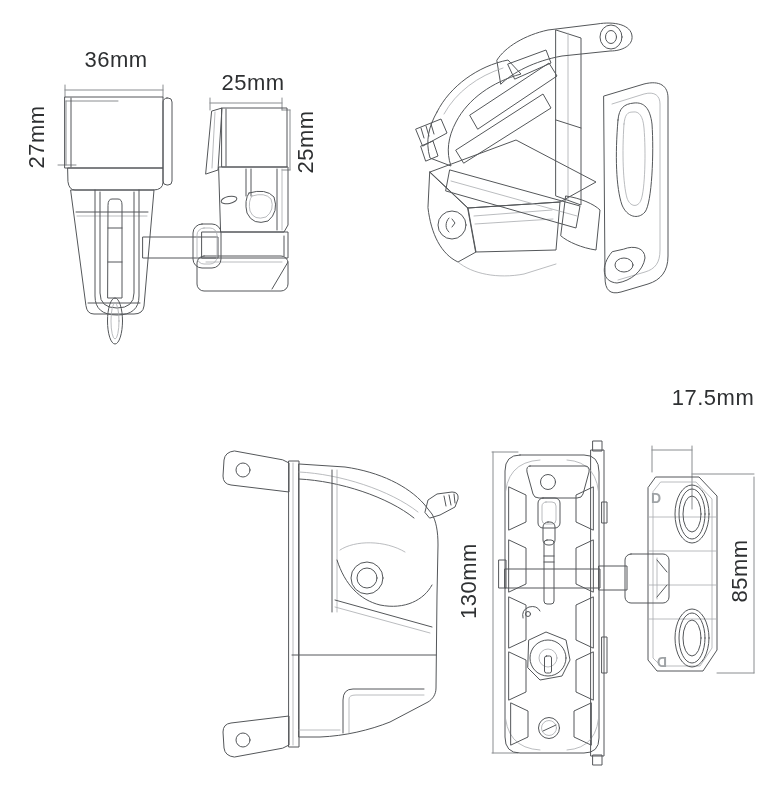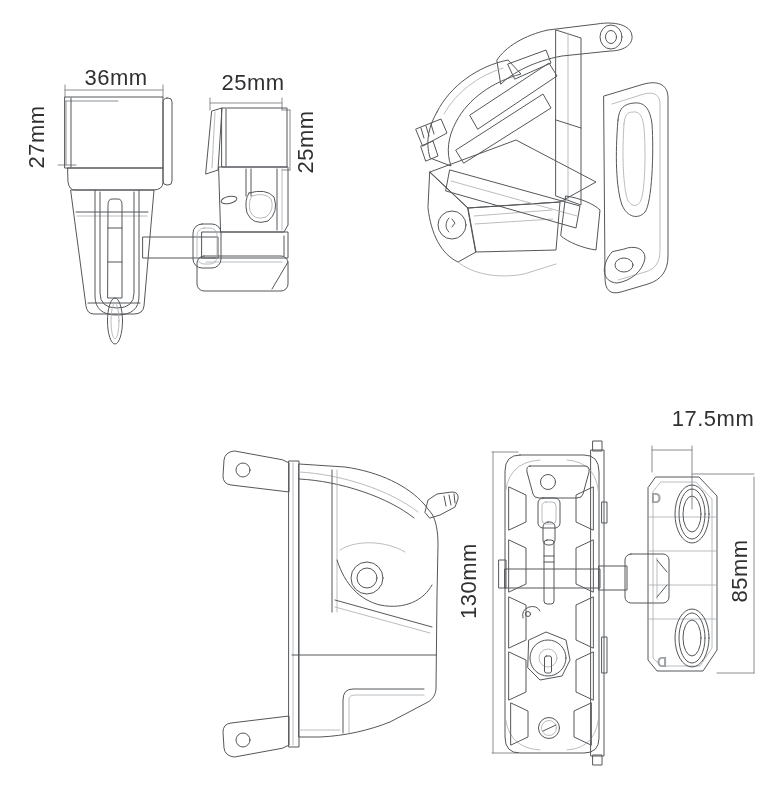--- a/index.html
+++ b/index.html
@@ -251,20 +251,20 @@
       <text x="657" y="645" font-size="14" font-weight="bold" fill="#9fa3a6" transform="rotate(180 662 651)">D</text>
     </g>
 
     <rect x="625" y="554" width="44" height="49" rx="6" fill="#e7e8ea"></rect>
     <line class="lt" x1="657" y1="558" x2="657" y2="599"></line>
     <line x1="657" y1="560" x2="667" y2="572"></line>
     <line x1="657" y1="597" x2="667" y2="585"></line>
   </g>
 </svg>
 
-  <div class="dim-label" style="left:116px;top:78px;">36mm</div>
+  <div class="dim-label" style="left:116px;top:60px;">36mm</div>
   <div class="dim-label" style="left:253px;top:83px;">25mm</div>
   <div class="dim-label rot" style="left:37px;top:137px;">27mm</div>
   <div class="dim-label rot" style="left:306px;top:142px;">25mm</div>
-  <div class="dim-label" style="left:713px;top:419px;text-align:right;">17.5mm</div>
+  <div class="dim-label" style="left:713px;top:398px;text-align:right;">17.5mm</div>
   <div class="dim-label rot" style="left:469px;top:581px;">130mm</div>
   <div class="dim-label rot" style="left:740px;top:571px;">85mm</div>
 </div>
 
 </body></html>

